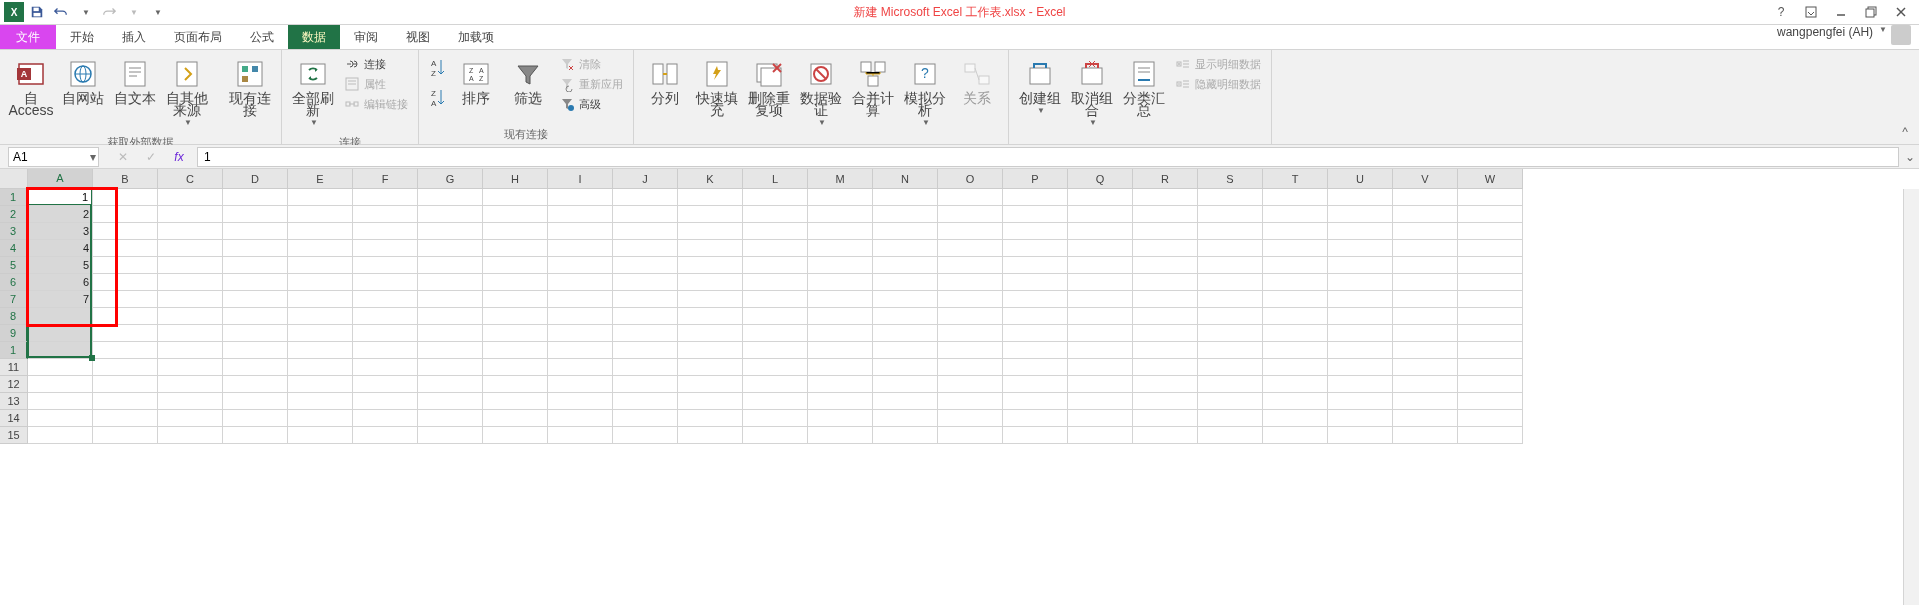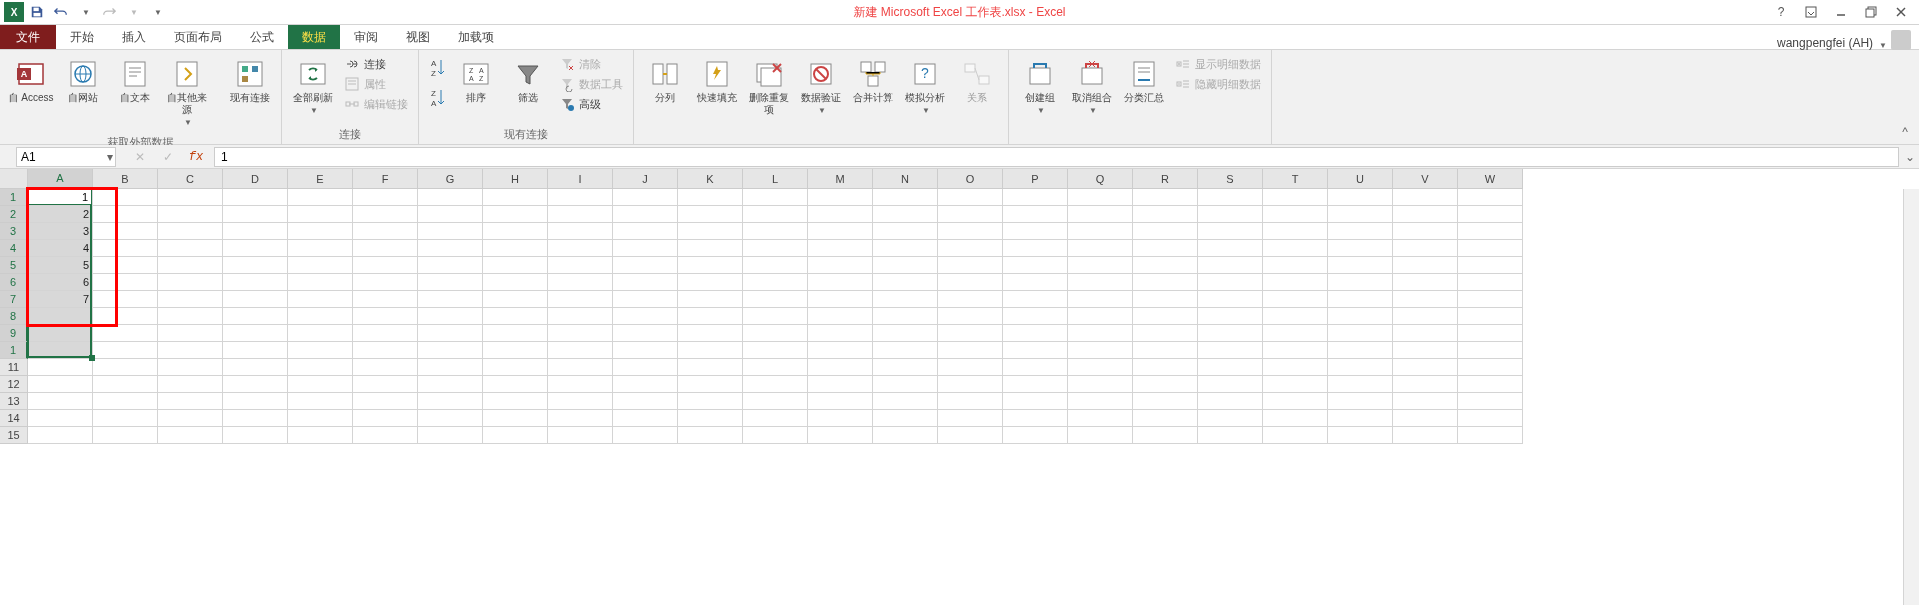--- a/index.html
+++ b/index.html
@@ -5,44 +5,44 @@
 *{margin:0;padding:0;box-sizing:border-box;font-family:"Microsoft YaHei","Segoe UI",sans-serif;user-select:none}
 body{width:1919px;height:606px;overflow:hidden;background:#fff;font-size:12px}
 .titlebar{height:25px;background:#fff;border-bottom:1px solid #d4d4d4;display:flex;align-items:center;position:relative}
 .quick-access{display:flex;align-items:center;padding-left:4px;gap:2px}
 .excel-logo{width:20px;height:20px;background:#217346;color:#fff;display:flex;align-items:center;justify-content:center;font-weight:bold;font-size:10px}
 .qa-btn{width:22px;height:22px;display:flex;align-items:center;justify-content:center;color:#444;cursor:pointer}
 .title-center{position:absolute;left:50%;transform:translateX(-50%);color:#ef4444;font-size:12px}
 .title-right{position:absolute;right:4px;display:flex;align-items:center;gap:2px}
 .win-btn{width:28px;height:22px;display:flex;align-items:center;justify-content:center;color:#555;cursor:pointer}
 .menubar{height:25px;background:#fff;display:flex;align-items:stretch;border-bottom:1px solid #d4d4d4;position:relative}
-.file-tab{background:#7f1d1d;color:#fff;padding:0 16px;display:flex;align-items:center;cursor:pointer;font-size:12px}
+.file-tab{background:#d946ef;color:#fff;padding:0 16px;display:flex;align-items:center;cursor:pointer;font-size:12px}
 .menu-tab{padding:0 14px;display:flex;align-items:center;color:#444;cursor:pointer;font-size:12px}
-.menu-tab.active{background:#217346;color:#fde047}
-.user-info{position:absolute;right:8px;top:0;height:25px;display:flex;align-items:flex-end;color:#444;gap:4px}
+.menu-tab.active{background:#217346;color:#fef9c3}
+.user-info{position:absolute;right:8px;top:0;height:25px;display:flex;align-items:flex-start;color:#444;gap:4px}
 .avatar{width:20px;height:20px;background:#ccc;border-radius:2px}
 .ribbon{height:95px;background:#f1f1f1;border-bottom:1px solid #d4d4d4;display:flex;position:relative}
 .ribbon-group{display:flex;flex-direction:column;border-right:1px solid #d4d4d4;padding:2px 4px 0}
 .ribbon-group-content{flex:1;display:flex;align-items:flex-start;gap:2px;padding:2px}
 .ribbon-group-label{text-align:center;color:#666;font-size:11px;padding:2px 0;position:relative}
 .ribbon-big-btn{width:50px;display:flex;flex-direction:column;align-items:center;justify-content:flex-start;padding:4px 2px;cursor:pointer;text-align:center;gap:2px}
 .ribbon-icon-lg{width:32px;height:32px;display:flex;align-items:center;justify-content:center}
-.ribbon-btn-label{font-size:10px;color:#444;line-height:12px}
+.ribbon-btn-label{font-size:14px;color:#444;line-height:12px}
 .ribbon-small-row{display:flex;align-items:center;gap:4px;padding:2px 4px;cursor:pointer;font-size:11px;color:#444;white-space:nowrap}
 .ribbon-small-row.disabled{color:#aaa;cursor:default}
 .small-icon{width:16px;height:16px;display:flex;align-items:center;justify-content:center}
 .vcol{display:flex;flex-direction:column;gap:0}
 .launcher{position:absolute;right:2px;bottom:2px;width:14px;height:14px;display:flex;align-items:center;justify-content:center;cursor:pointer;color:#888}
 .ribbon-collapse{position:absolute;right:6px;bottom:4px;width:16px;height:16px;display:flex;align-items:center;justify-content:center;cursor:pointer;color:#666}
 .namebox-row{height:24px;background:#f1f1f1;border-bottom:1px solid #d4d4d4;display:flex;align-items:center;position:relative}
-.name-box{width:100px;height:20px;margin-left:16px;background:#fff;border:1px solid #ccc;display:flex;align-items:center;padding:0 4px;position:relative}
+.name-box{width:91px;height:20px;margin-left:8px;background:#fff;border:1px solid #ccc;display:flex;align-items:center;padding:0 4px;position:relative}
 .name-box-dd{position:absolute;right:2px;color:#666;cursor:pointer}
 .fx-controls{display:flex;align-items:center;margin-left:14px;gap:8px;color:#bbb}
 .fx-btn{width:20px;height:20px;display:flex;align-items:center;justify-content:center;cursor:pointer}
-.fx-label{font-style:italic;color:#c2410c;font-family:Liberation Mono, monospace}
+.fx-label{font-style:italic;color:#6d28d9;font-family:Liberation Sans, sans-serif}
 .formula-bar{flex:1;height:20px;background:#fff;border:1px solid #ccc;margin:0 20px 0 8px;padding:0 6px;display:flex;align-items:center}
 .formula-expand{position:absolute;right:4px;color:#666;cursor:pointer}
 .sheet-area{position:relative;height:436px;overflow:hidden}
 .corner-cell{position:absolute;left:0;top:0;width:28px;height:20px;background:#e6e6e6;border-right:1px solid #ccc;border-bottom:1px solid #ccc;cursor:pointer}
 .col-headers{position:absolute;left:28px;top:0;height:20px;display:flex}
 .col-header{width:65px;height:20px;background:#e6e6e6;border-right:1px solid #ccc;border-bottom:1px solid #ccc;display:flex;align-items:center;justify-content:center;color:#444;font-size:11px;cursor:pointer}
 .col-header.sel{background:#d2d2d2;color:#217346;border-bottom:2px solid #217346}
 .row-headers{position:absolute;left:0;top:20px;display:flex;flex-direction:column}
 .row-header{width:28px;height:17px;background:#e6e6e6;border-right:1px solid #ccc;border-bottom:1px solid #ccc;display:flex;align-items:center;justify-content:center;color:#444;font-size:11px;cursor:pointer}
 .row-header.sel{background:#d2d2d2;color:#217346;border-right:2px solid #217346}
@@ -296,21 +296,21 @@
             </span>
             <span>清除</span>
           </div>
         <div class="ribbon-small-row disabled">
             <span class="small-icon">
               <svg width="16" height="16">
                 <path d="M3 3h10l-4 5v5l-2-1v-4z" fill="#ccc"></path>
                 <path d="M10 10a3 3 0 103 3" fill="none" stroke="#888"></path>
               </svg>
             </span>
-            <span>数据工具</span>
+            <span>重新应用</span>
           </div>
         <div class="ribbon-small-row">
             <span class="small-icon">
               <svg width="16" height="16">
                 <path d="M3 3h10l-4 5v5l-2-1v-4z" fill="#888"></path>
                 <circle cx="12" cy="12" r="3" fill="#2a7ab0"></circle>
               </svg>
             </span>
             <span>高级</span>
           </div>

